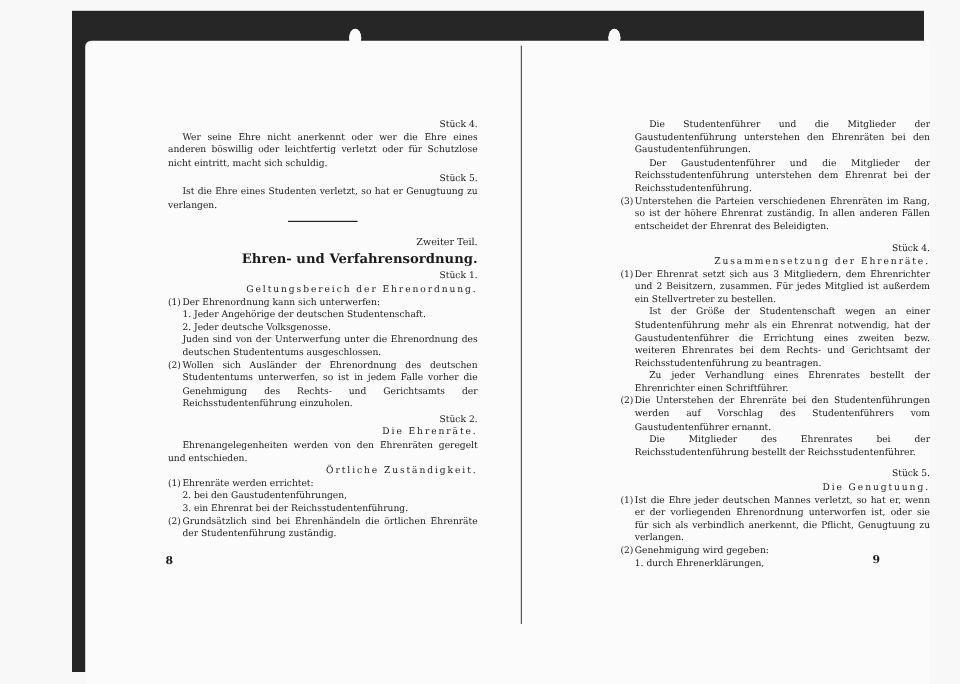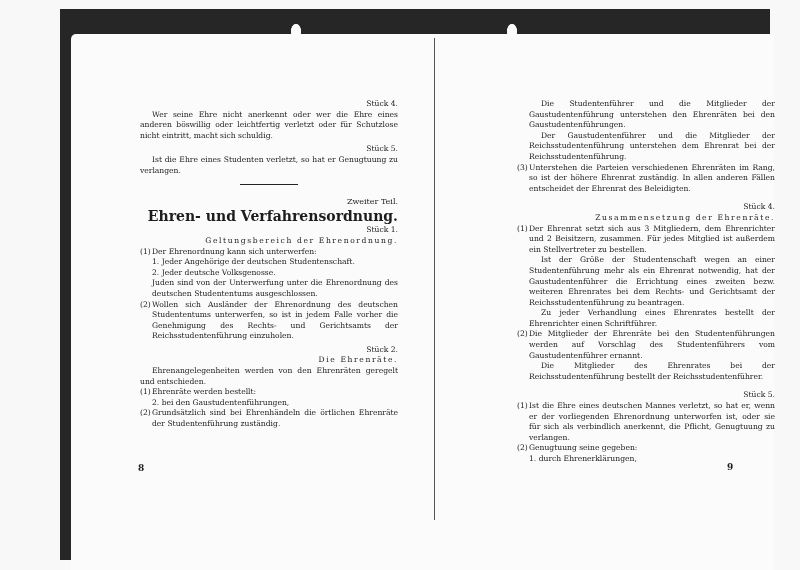--- a/index.html
+++ b/index.html
@@ -37,21 +37,21 @@
     .stueck { margin-top: 3px; }
     .spaced { letter-spacing: 1.6px; }
     .num-para { display: flex; }
     .num-para .num { flex: 0 0 12px; }
     .num-para .txt { flex: 1; text-align: justify; }
     .sub { padding-left: 12px; }
     .sub2 { padding-left: 24px; }
     .gap { height: 8px; }
     .rule { width: 58px; height: 1px; background: #222; margin: 8px auto 12px; }
     .part-title { font-size: 8px; margin-top: 0; }
-    .big-title { font-size: 14px; font-weight: bold; margin: 3px 0 4px; }
+    .big-title { font-size: 11px; font-weight: bold; margin: 3px 0 4px; }
     .page-number {
       position: absolute; font-size: 9px; font-weight: bold;
     }
     .page-number.left  { left: 138px; top: 463px; }
     .page-number.right { left: 727px; top: 462px; }
   </style>
 </head>
 <body>
 
 <div class="scan-frame"></div>
@@ -79,25 +79,27 @@
   <p class="para sub">1. Jeder Angehörige der deutschen Studentenschaft.</p>
   <p class="para sub">2. Jeder deutsche Volksgenosse.</p>
   <p class="para sub2" style="text-indent:0;margin-left:-12px;padding-left:24px">Juden sind von der Unterwerfung unter die Ehrenordnung des deutschen Studententums ausgeschlossen.</p>
   <div class="num-para">
     <span class="num">(2)</span>
     <span class="txt">Wollen sich Ausländer der Ehrenordnung des deutschen Studententums unterwerfen, so ist in jedem Falle vorher die Genehmigung des Rechts- und Gerichtsamts der Reichsstudentenführung einzuholen.</span>
   </div>
   <p class="center stueck">Stück 2.</p>
   <p class="center spaced">Die Ehrenräte.</p>
   <p class="para indent">Ehrenangelegenheiten werden von den Ehrenräten geregelt und entschieden.</p>
+  <p class="center spaced">Örtliche Zuständigkeit.</p>
   <div class="num-para">
     <span class="num">(1)</span>
-    <span class="txt">Ehrenräte werden bestellt:</span>
+    <span class="txt">Ehrenräte werden errichtet:</span>
   </div>
   <p class="para sub">2. bei den Gaustudentenführungen,</p>
+  <p class="para sub">3. ein Ehrenrat bei der Reichsstudentenführung.</p>
   <div class="num-para">
     <span class="num">(2)</span>
     <span class="txt">Grundsätzlich sind bei Ehrenhändeln die örtlichen Ehrenräte der Studentenführung zuständig.</span>
   </div>
 </div>
 <div class="page-number left">8</div>
 
 <div class="page right">
   <p class="para indent" style="padding-left:12px;text-indent:12px">Die Studentenführer und die Mitglieder der Gaustudentenführung unterstehen den Ehrenräten bei den Gaustudentenführungen.</p>
   <p class="para" style="padding-left:12px;text-indent:12px">Der Gaustudentenführer und die Mitglieder der Reichsstudentenführung unterstehen dem Ehrenrat bei der Reichsstudentenführung.</p>
@@ -109,28 +111,29 @@
   <p class="center">Stück 4.</p>
   <p class="center spaced">Zusammensetzung der Ehrenräte.</p>
   <div class="num-para">
     <span class="num">(1)</span>
     <span class="txt">Der Ehrenrat setzt sich aus 3 Mitgliedern, dem Ehrenrichter und 2 Beisitzern, zusammen. Für jedes Mitglied ist außerdem ein Stellvertreter zu bestellen.</span>
   </div>
   <p class="para" style="padding-left:12px;text-indent:12px">Ist der Größe der Studentenschaft wegen an einer Studentenführung mehr als ein Ehrenrat notwendig, hat der Gaustudentenführer die Errichtung eines zweiten bezw. weiteren Ehrenrates bei dem Rechts- und Gerichtsamt der Reichsstudentenführung zu beantragen.</p>
   <p class="para" style="padding-left:12px;text-indent:12px">Zu jeder Verhandlung eines Ehrenrates bestellt der Ehrenrichter einen Schriftführer.</p>
   <div class="num-para">
     <span class="num">(2)</span>
-    <span class="txt">Die Mitglieder der Ehrenräte bei den Studentenführungen werden auf Vorschlag des Studentenführers vom Gaustudentenführer ernannt.</span>
+    <span class="txt">Die Unterstehen der Ehrenräte bei den Studentenführungen werden auf Vorschlag des Studentenführers vom Gaustudentenführer ernannt.</span>
   </div>
   <p class="para" style="padding-left:12px;text-indent:12px">Die Mitglieder des Ehrenrates bei der Reichsstudentenführung bestellt der Reichsstudentenführer.</p>
   <div class="gap"></div>
   <p class="center">Stück 5.</p>
+  <p class="center spaced">Die Genugtuung.</p>
   <div class="num-para">
     <span class="num">(1)</span>
-    <span class="txt">Ist die Ehre eines deutschen Mannes verletzt, so hat er, wenn er der vorliegenden Ehrenordnung unterworfen ist, oder sie für sich als verbindlich anerkennt, die Pflicht, Genugtuung zu verlangen.</span>
+    <span class="txt">Ist die Ehre jeder deutschen Mannes verletzt, so hat er, wenn er der vorliegenden Ehrenordnung unterworfen ist, oder sie für sich als verbindlich anerkennt, die Pflicht, Genugtuung zu verlangen.</span>
   </div>
   <div class="num-para">
     <span class="num">(2)</span>
-    <span class="txt">Genugtuung seine gegeben:</span>
+    <span class="txt">Genehmigung wird gegeben:</span>
   </div>
   <p class="para sub">1. durch Ehrenerklärungen,</p>
 </div>
 <div class="page-number right">9</div>
 
 </body></html>

